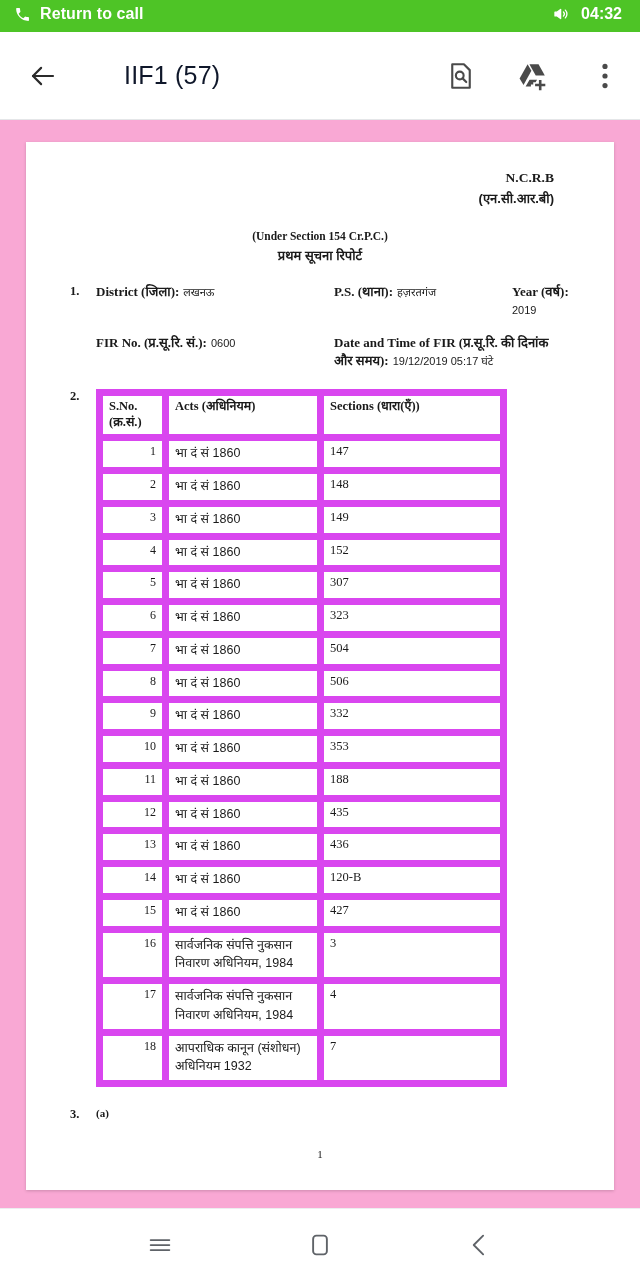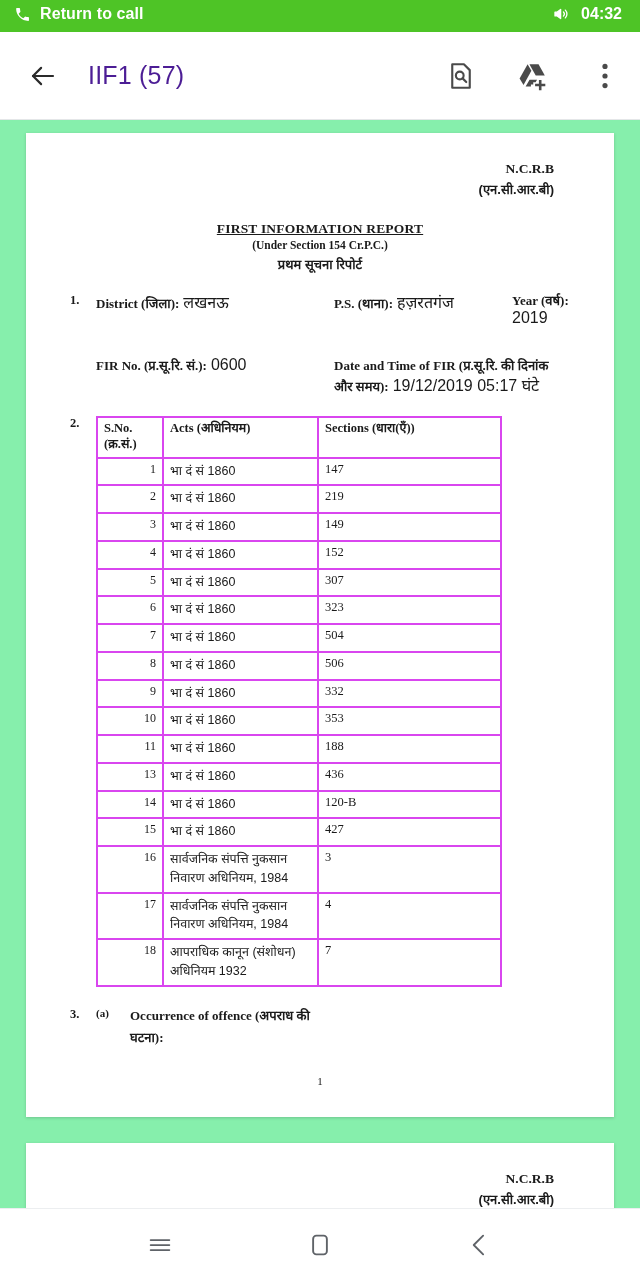--- a/index.html
+++ b/index.html
@@ -60,44 +60,44 @@
     height: 88px;
     background: #ffffff;
     display: flex;
     align-items: center;
     padding: 0 18px 0 26px;
     flex: 0 0 88px;
     border-bottom: 1px solid #e4e6e8;
   }
   .appbar-title {
     font-size: 25px;
-    color: #4c1d95;
-    margin-left: 28px;
+    color: #0f172a;
+    margin-left: 64px;
     letter-spacing: .2px;
     white-space: nowrap;
   }
   .appbar-actions {
     margin-left: auto;
     display: flex;
     align-items: center;
     gap: 38px;
   }
   .iconbtn {
     width: 34px; height: 38px;
     display: flex; align-items: center; justify-content: center;
     cursor: pointer;
   }
 
   
   .viewer {
     flex: 1 1 auto;
-    background: #86efac;
+    background: #f9a8d4;
     overflow: hidden;
     position: relative;
-    padding-top: 13px;
+    padding-top: 22px;
   }
   .page {
     width: 588px;
     margin: 0 auto;
     background: #ffffff;
     box-shadow: 0 1px 3px rgba(0,0,0,.18);
     position: relative;
   }
   .page + .page { margin-top: 26px; }
 
@@ -148,40 +148,40 @@
   .sec-sub {
     width: 34px;
     flex: 0 0 34px;
     font-weight: bold;
     font-size: 11px;
     padding-top: 2px;
   }
   .sec-body { flex: 1 1 auto; }
 
   .fieldrow { display: flex; }
-  .fieldrow + .fieldrow { margin-top: 29px; }
+  .fieldrow + .fieldrow { margin-top: 15px; }
   .f-label { font-weight: bold; font-size: 13px; }
   .f-val {
     font-family: "Liberation Sans", sans-serif;
-    font-weight: normal; font-size: 16px;
+    font-weight: normal; font-size: 11px;
   }
 
   .col-a { width: 238px; flex: 0 0 238px; }
   .col-b { width: 178px; flex: 0 0 178px; }
   .col-c { flex: 1 1 auto; }
 
   
   table.acts {
     border-collapse: collapse;
     width: 404px;
     margin-top: 2px;
     table-layout: fixed;
   }
   table.acts th, table.acts td {
-    border: 2px solid #d946ef;
+    border: 7px solid #d946ef;
     vertical-align: top;
     padding: 3px 6px 4px 6px;
   }
   table.acts th {
     font-family: "Liberation Serif", serif;
     font-weight: bold;
     font-size: 12.5px;
     text-align: left;
     line-height: 1.25;
     height: 38px;
@@ -309,21 +309,20 @@
 
     <div class="page doc">
       <div class="page-inner">
 
         <div class="ncrb">
           <div>N.C.R.B</div>
           <div class="hi">(एन.सी.आर.बी)</div>
         </div>
 
         <div class="title-block">
-          <div class="t1">FIRST INFORMATION REPORT</div>
           <div class="t2">(Under Section 154 Cr.P.C.)</div>
           <div class="t3">प्रथम सूचना रिपोर्ट</div>
         </div>
 
         <div class="sec">
           <div class="sec-no">1.</div>
           <div class="sec-body">
             <div class="fieldrow">
               <div class="col-a">
                 <span class="f-label">District (जिला):</span>
@@ -370,21 +369,21 @@
               </thead>
               <tbody id="acts-body">
                   <tr>
                     <td class="sno">1</td>
                     <td class="act">भा दं सं 1860</td>
                     <td class="secn">147</td>
                   </tr>
                   <tr>
                     <td class="sno">2</td>
                     <td class="act">भा दं सं 1860</td>
-                    <td class="secn">219</td>
+                    <td class="secn">148</td>
                   </tr>
                   <tr>
                     <td class="sno">3</td>
                     <td class="act">भा दं सं 1860</td>
                     <td class="secn">149</td>
                   </tr>
                   <tr>
                     <td class="sno">4</td>
                     <td class="act">भा दं सं 1860</td>
                     <td class="secn">152</td>
@@ -416,20 +415,25 @@
                   </tr>
                   <tr>
                     <td class="sno">10</td>
                     <td class="act">भा दं सं 1860</td>
                     <td class="secn">353</td>
                   </tr>
                   <tr>
                     <td class="sno">11</td>
                     <td class="act">भा दं सं 1860</td>
                     <td class="secn">188</td>
+                  </tr>
+                  <tr>
+                    <td class="sno">12</td>
+                    <td class="act">भा दं सं 1860</td>
+                    <td class="secn">435</td>
                   </tr>
                   <tr>
                     <td class="sno">13</td>
                     <td class="act">भा दं सं 1860</td>
                     <td class="secn">436</td>
                   </tr>
                   <tr>
                     <td class="sno">14</td>
                     <td class="act">भा दं सं 1860</td>
                     <td class="secn">120-B</td>
@@ -455,23 +459,20 @@
                     <td class="secn">7</td>
                   </tr>
                 </tbody>
             </table>
           </div>
         </div>
 
         <div class="sec">
           <div class="sec-no">3.</div>
           <div class="sec-sub">(a)</div>
-          <div class="sec-body">
-            <div class="f-label" style="width:185px;line-height:1.7">Occurrence of offence (अपराध की घटना):</div>
-          </div>
         </div>
 
         <div class="pagenum">1</div>
       </div>
     </div>
 
     <div class="page doc page2-pad">
       <div class="page-inner">
 
         <div class="ncrb">

